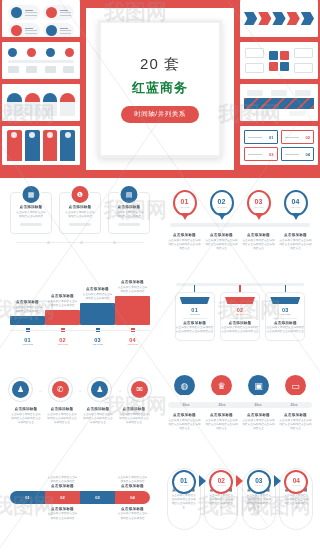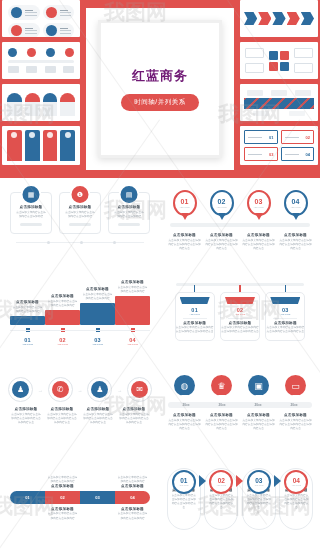--- a/index.html
+++ b/index.html
@@ -99,21 +99,21 @@
     border:3px solid #f0f0f0;background:#fff;
     box-shadow:0 2px 7px rgba(0,0,0,.13);
     display:flex;flex-direction:column;align-items:center;justify-content:center;
     gap:5px;
   }
   .title-frame::before{
     content:"";position:absolute;left:-6px;top:-6px;width:14px;height:22px;
     background:#f4f4f4;z-index:-1;
   }
   .t-num{font-size:15px;color:#3a3a3a;letter-spacing:1px;font-weight:400;}
-  .t-red{font-size:13px;color:#701a75;font-weight:700;letter-spacing:1px;}
+  .t-red{font-size:13px;color:#15803d;font-weight:700;letter-spacing:1px;}
   .t-main{font-size:13.5px;color:#3a3a3a;letter-spacing:0px;}
   .t-badge{
     margin-top:4px;background:#e0514e;color:#fff;font-size:6.5px;
     padding:4px 13px;border-radius:10px;letter-spacing:.5px;
   }
 
   
   .slides{position:absolute;left:0;top:178px;width:320px;height:378px;background:#fff;}
   .srow{display:flex;width:320px;}
   .slide{position:relative;box-sizing:border-box;}
@@ -429,20 +429,21 @@
               <i></i>
               <b style="color:#2d6c9e">04</b>
             </span>
         </div>
       </div>
 
     </div>
 
     <div class="title-card">
       <div class="title-frame">
+        <div class="t-num">20 套</div>
         <div class="t-red">红蓝商务</div>
         <div class="t-badge">时间轴/并列关系</div>
       </div>
     </div>
 
   </div>
 
   <div class="slides">
 
     <div class="srow">

